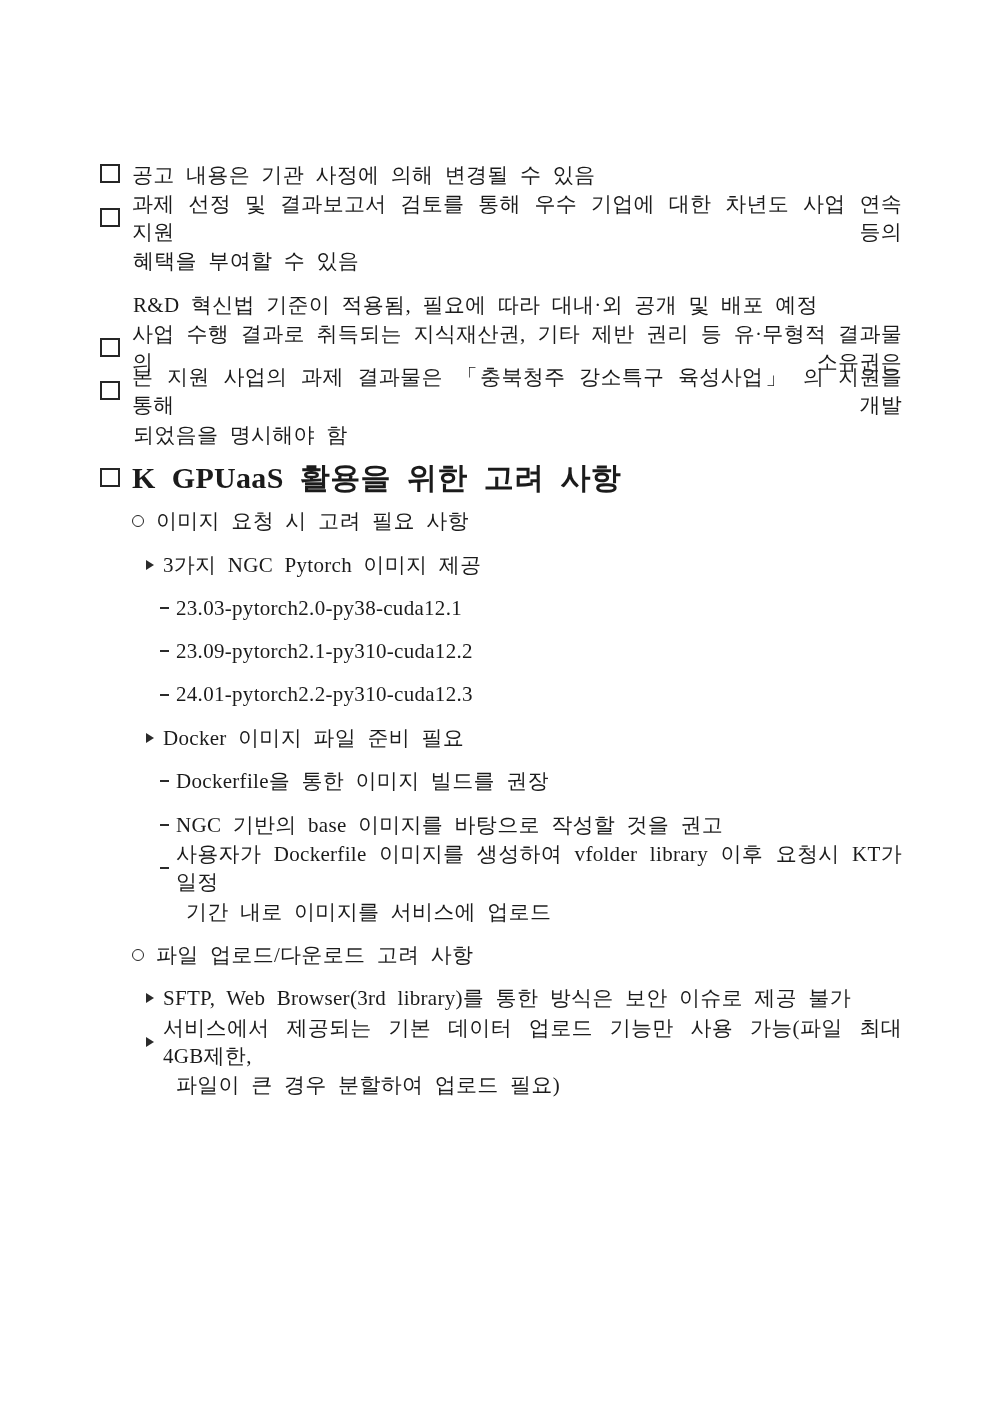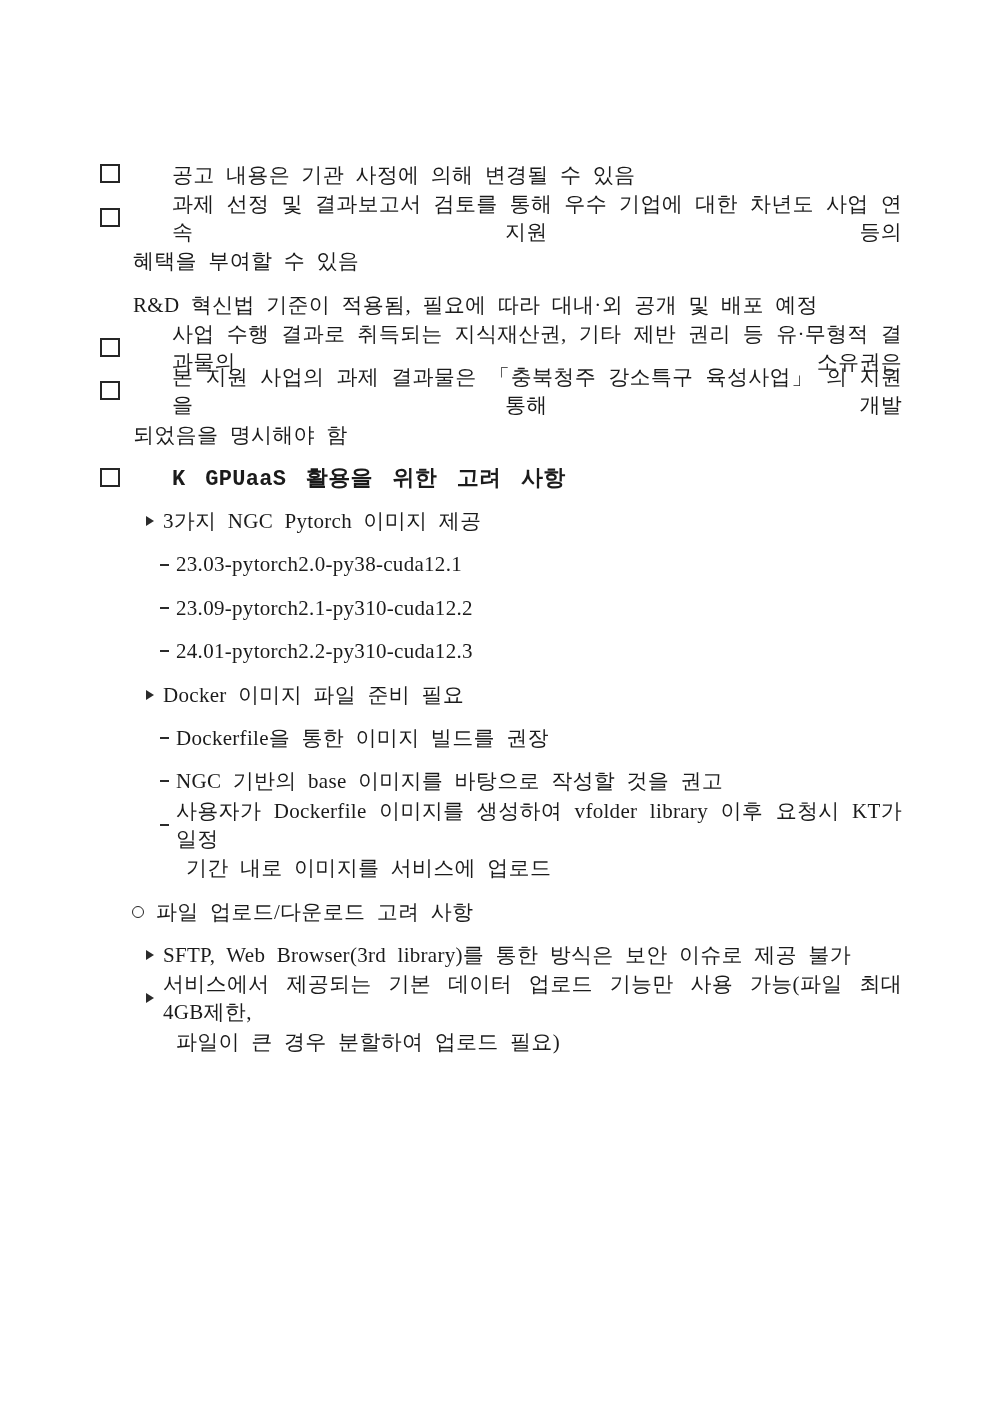--- a/index.html
+++ b/index.html
@@ -31,24 +31,24 @@
     word-spacing:0.28em;
     white-space:pre;
   }
   .line .text{white-space:pre;}
   .line.justify .text{
     flex:1 1 auto;
     white-space:normal;
     text-align:justify;
     text-align-last:justify;
   }
-  .line.bold{font-weight:700;font-size:22px;font-family:Liberation Mono, monospace;}
+  .line.bold{font-weight:700;font-size:30px;}
 
   
-  .lv-checkbox{padding-left:0;gap:40px;}
+  .lv-checkbox{padding-left:0;}
   .lv-cont0{padding-left:33px;}
   .lv-circle{padding-left:32px;}
   .lv-tri{padding-left:46px;}
   .lv-dash{padding-left:60px;}
   .lv-cont-dash{padding-left:86px;}
   .lv-cont-tri{padding-left:76px;text-align:center;}
 
   
   .bullet{flex:0 0 auto;display:inline-block;}
   .glyph-checkbox{
@@ -109,20 +109,24 @@
     <span class="text">본 지원 사업의 과제 결과물은 「충북청주 강소특구 육성사업」 의 지원을 통해 개발</span>
   </div>
       <div class="line lv-cont0">
     
     <span class="text">되었음을 명시해야 함</span>
   </div>
       <div class="line lv-checkbox bold">
     <span class="bullet glyph-checkbox"></span>
     <span class="text">K GPUaaS 활용을 위한 고려 사항</span>
   </div>
+      <div class="line lv-circle">
+    <span class="bullet glyph-circle"></span>
+    <span class="text">이미지 요청 시 고려 필요 사항</span>
+  </div>
       <div class="line lv-tri">
     <span class="bullet glyph-tri"></span>
     <span class="text">3가지 NGC Pytorch 이미지 제공</span>
   </div>
       <div class="line lv-dash">
     <span class="bullet glyph-dash"></span>
     <span class="text">23.03-pytorch2.0-py38-cuda12.1</span>
   </div>
       <div class="line lv-dash">
     <span class="bullet glyph-dash"></span>

